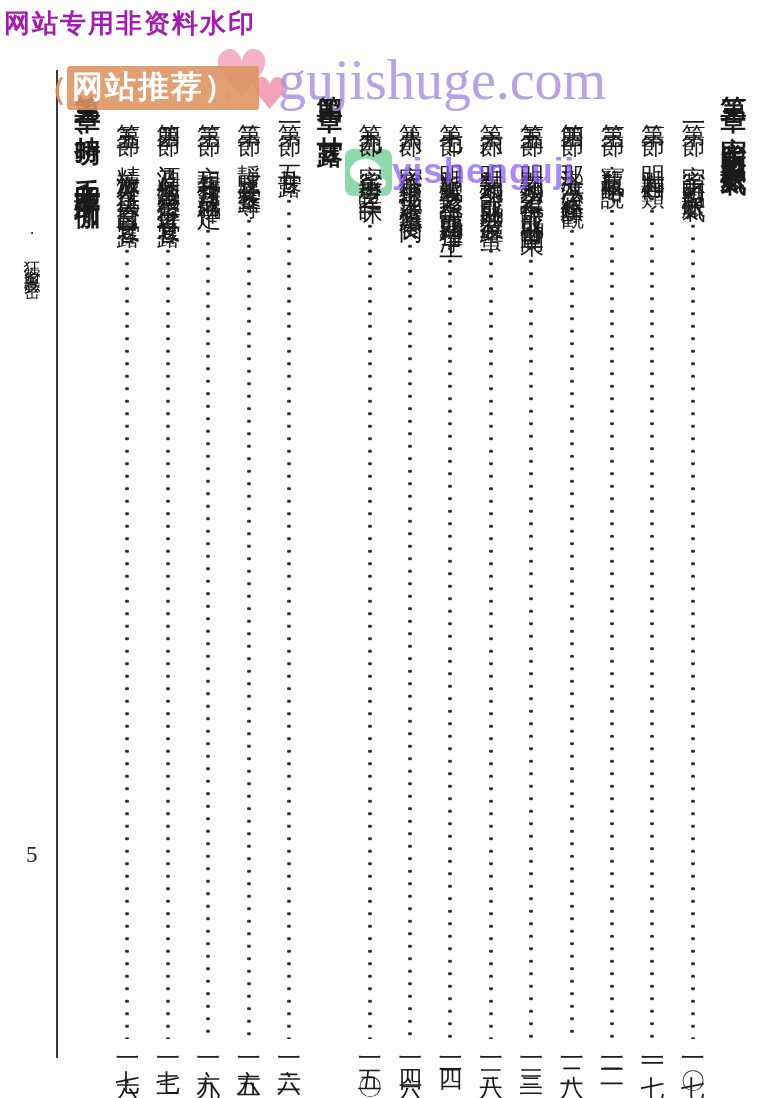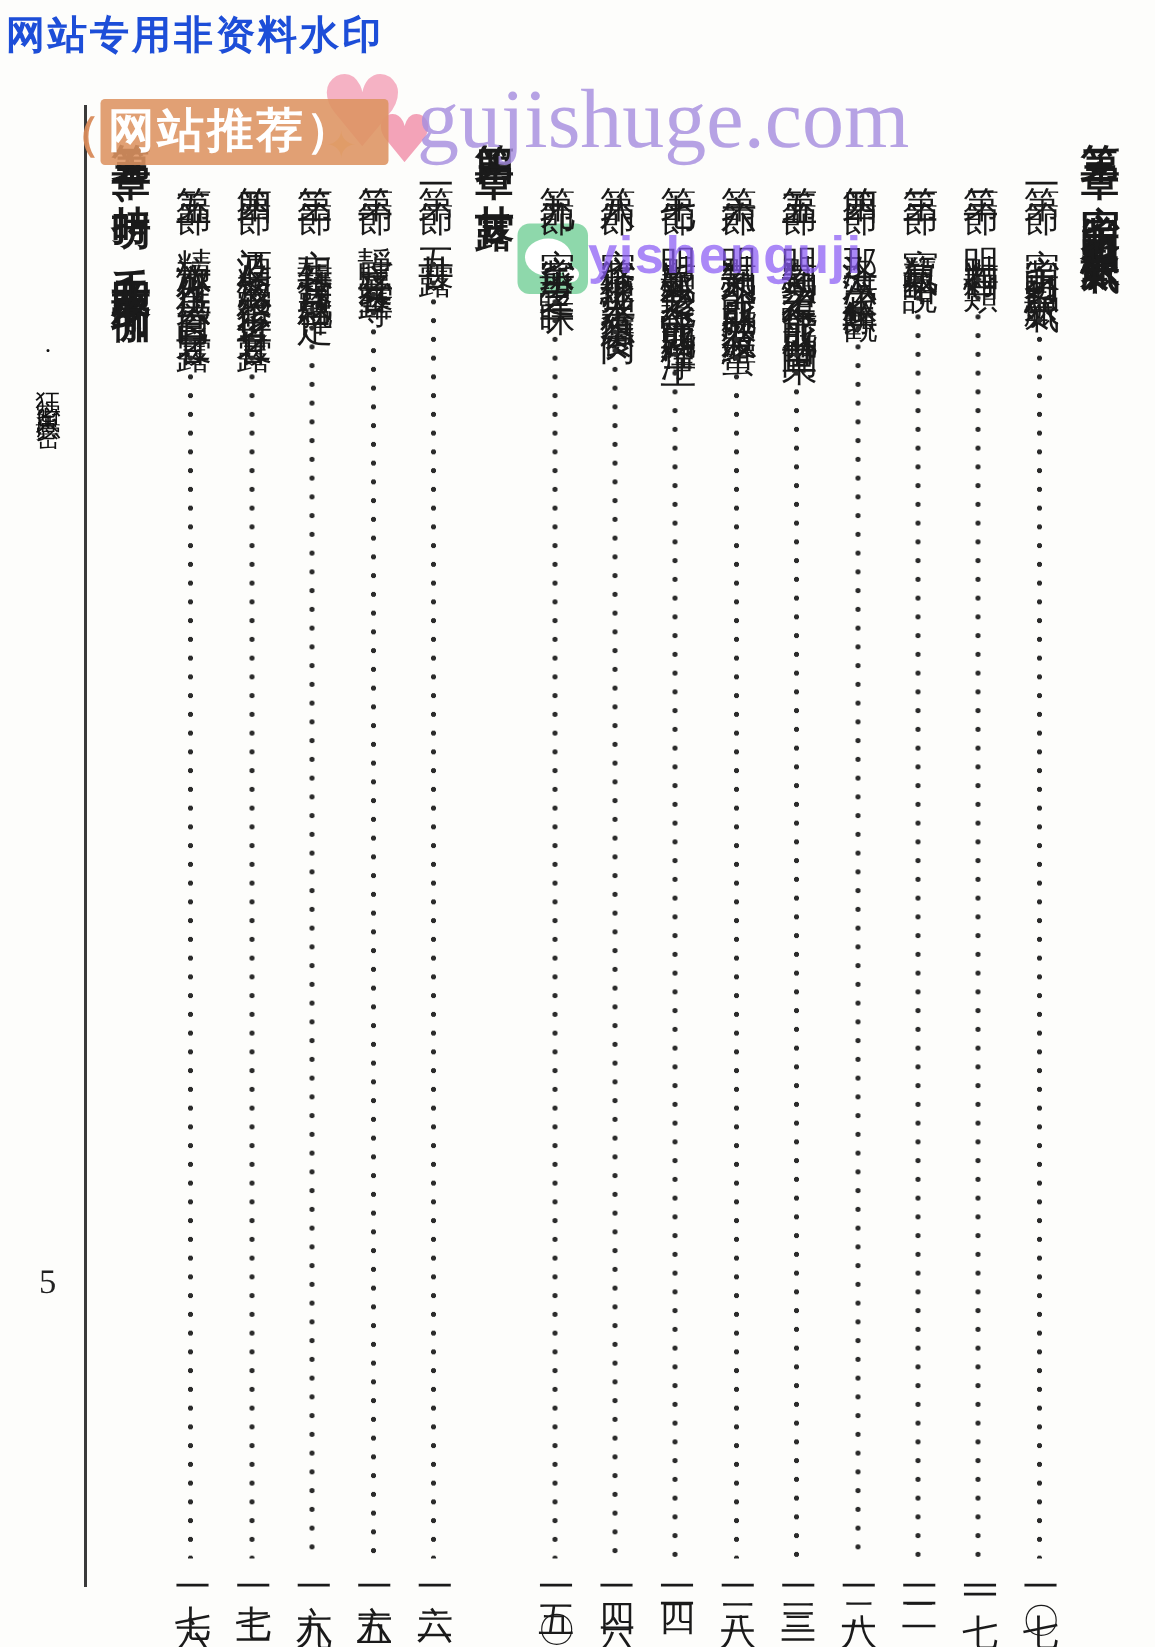--- a/index.html
+++ b/index.html
@@ -53,21 +53,21 @@
   .spine{
     position:absolute;left:22px;top:224px;z-index:1;
     font-size:17px;letter-spacing:5px;color:#111;
   }
   .pageno{position:absolute;left:26px;top:842px;font-size:23px;color:#222;z-index:1;}
 
   
   .wm-red{
     position:absolute;left:4px;top:6px;z-index:4;
     font-family:"Liberation Sans","DejaVu Sans",sans-serif;
-    font-weight:700;font-size:26px;letter-spacing:2px;color:#1d4ed8;
+    font-weight:700;font-size:26px;letter-spacing:2px;color:#a21caf;
   }
   .promo{
     position:absolute;left:36px;top:66px;z-index:5;
     display:flex;align-items:center;
     font-weight:700;font-size:31px;line-height:1.2;
     font-family:"Liberation Sans","DejaVu Sans",sans-serif;
   }
   .promo .paren{color:rgba(216,138,88,0.95);}
   .promo .pbox{
     background:rgba(221,147,97,0.88);color:#fff;

